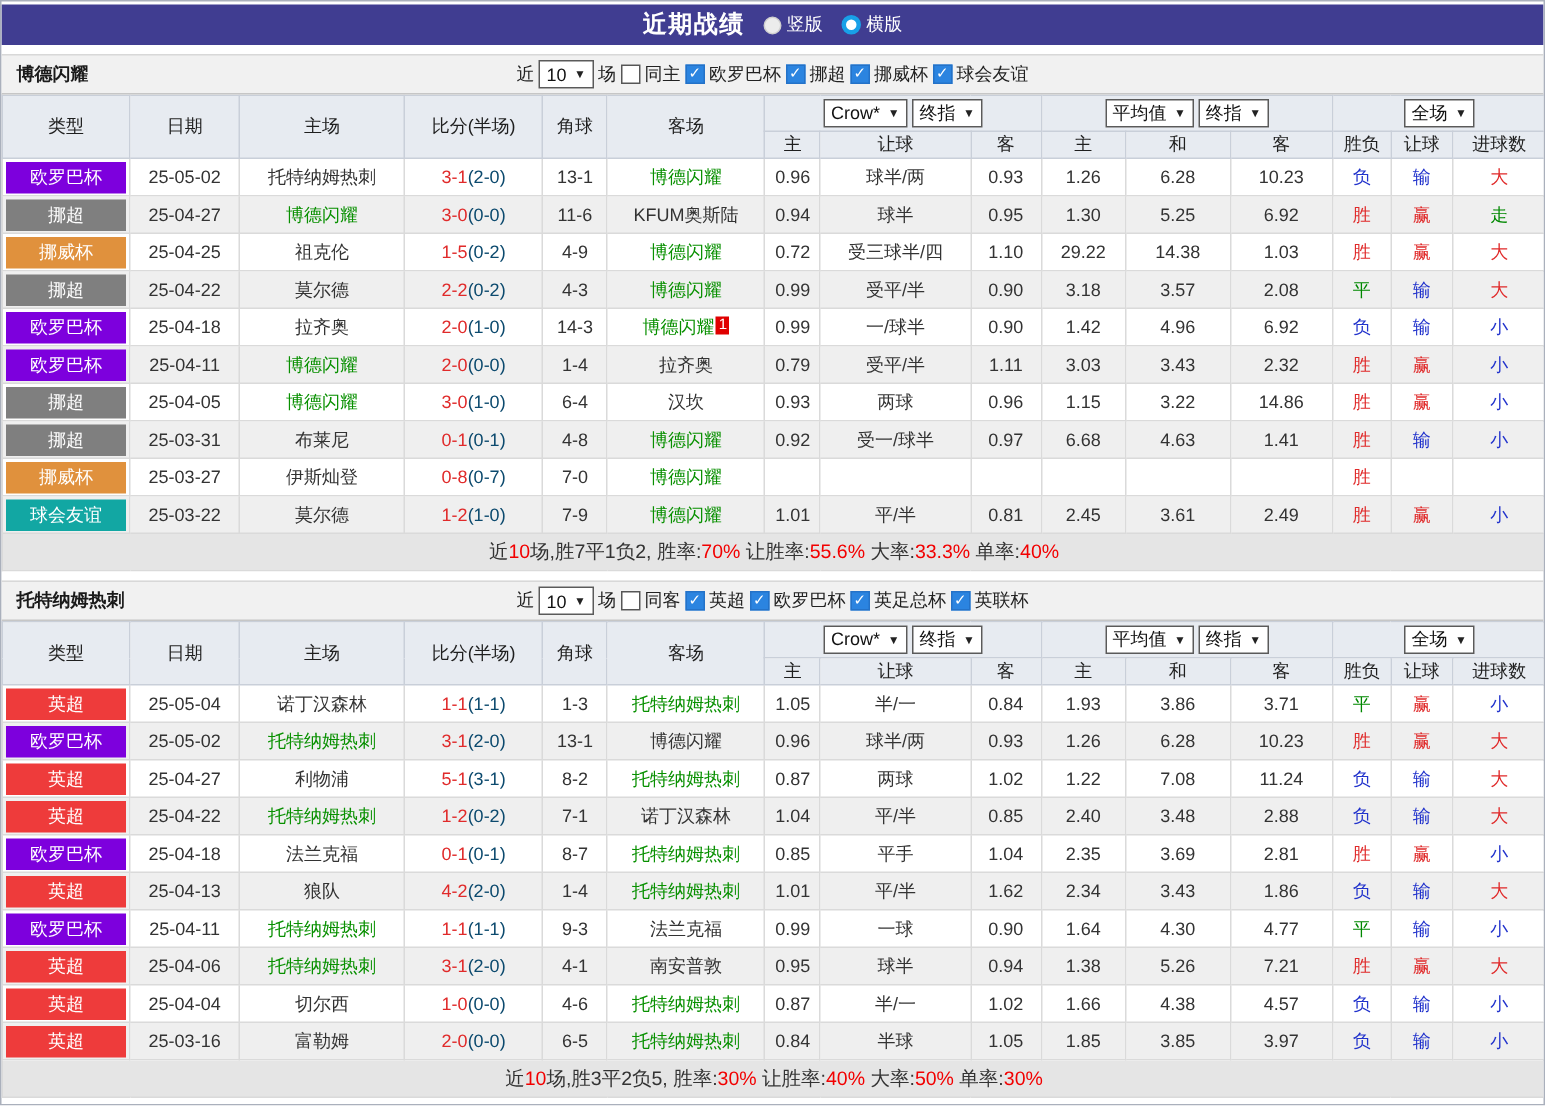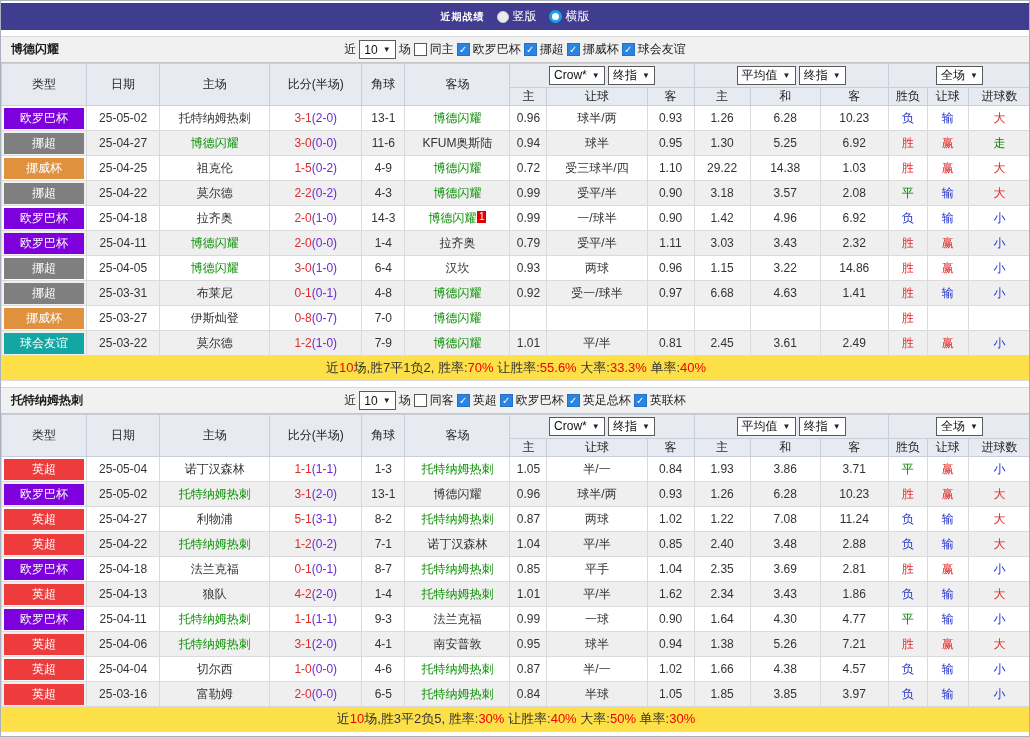--- a/index.html
+++ b/index.html
@@ -1,19 +1,19 @@
 <!DOCTYPE html>
 <html><head>
 <meta charset="utf-8">
 <style>
   * { box-sizing: border-box; }
   body { margin:0; background:#fff; font-family:"Liberation Sans","DejaVu Sans",sans-serif; font-size:12px; color:#333; }
   .page { width:1030px; height:737px; border:1px solid #aab0bc; background:#fff; overflow:hidden; }
   .topbar { height:27px; margin-top:2px; background:#403d91; display:flex; align-items:center; justify-content:center; gap:12px; color:#fff; }
-  .topbar .title { font-size:10px; font-weight:bold; letter-spacing:1px; }
+  .topbar .title { font-size:16px; font-weight:bold; letter-spacing:1px; }
   .radio-item { display:inline-flex; align-items:center; gap:4px; font-size:12px; }
   .radio { display:inline-block; border-radius:50%; }
   .radio.off { width:12px; height:12px; background:#ececec; border:1px solid #cfcfcf; }
   .radio.on  { width:13px; height:13px; background:#fff; border:3px solid #18a0e8; }
   .sec-gap { height:6px; background:#fff; }
   .sec-header { height:27px; background:#f1f1f1; border-top:1px solid #d8d8d8; border-bottom:1px solid #c6c6c6; position:relative; display:flex; align-items:center; }
   .team-name { position:absolute; left:10px; font-weight:bold; color:#1a1a1a; }
   .filters { margin:0 auto; display:flex; align-items:center; gap:3px; color:#222; }
   .checkbox { width:13px; height:13px; display:inline-block; text-align:center; }
   .checkbox.on { background:#2b84e0; border:1px solid #2472c8; color:#fff; font-size:10px; line-height:12px; }
@@ -27,26 +27,26 @@
   tr.h2 th { height:17px; }
   tbody td { height:25px; }
   tr.rodd  td { background:#fff; }
   tr.reven td { background:#efefef; }
   td.crow { background:#fbf6ec; }
   td.avg  { background:#eaf4f8; }
   td.league { padding:1px 2px; }
   td.league .badge { height:21px; line-height:21px; color:#fff; }
   .t-green { color:#089000; }
   .ft { color:#e02a2a; }
-  .ht { color:#6d28d9; }
+  .ht { color:#0c4a6e; }
   .res-red { color:#e02a2a; }
   .res-blue { color:#2233cc; }
   .res-green { color:#008800; }
   .card1 { display:inline-block; background:#e00000; color:#fff; font-size:10px; line-height:12px; min-width:9px; padding:0 1px; margin-left:1px; vertical-align:text-top; }
-  td.summary { height:25px; background:#fde047; font-size:13px; color:#333; }
+  td.summary { height:25px; background:#e5e5e5; font-size:13px; color:#333; }
   .sr { color:#f20000; }
   .sk { color:#333; }
 </style>
 </head>
 <body>
 
 <div class="page">
   <div class="topbar">
     <span class="title">近期战绩</span>
     <span class="radio-item">

